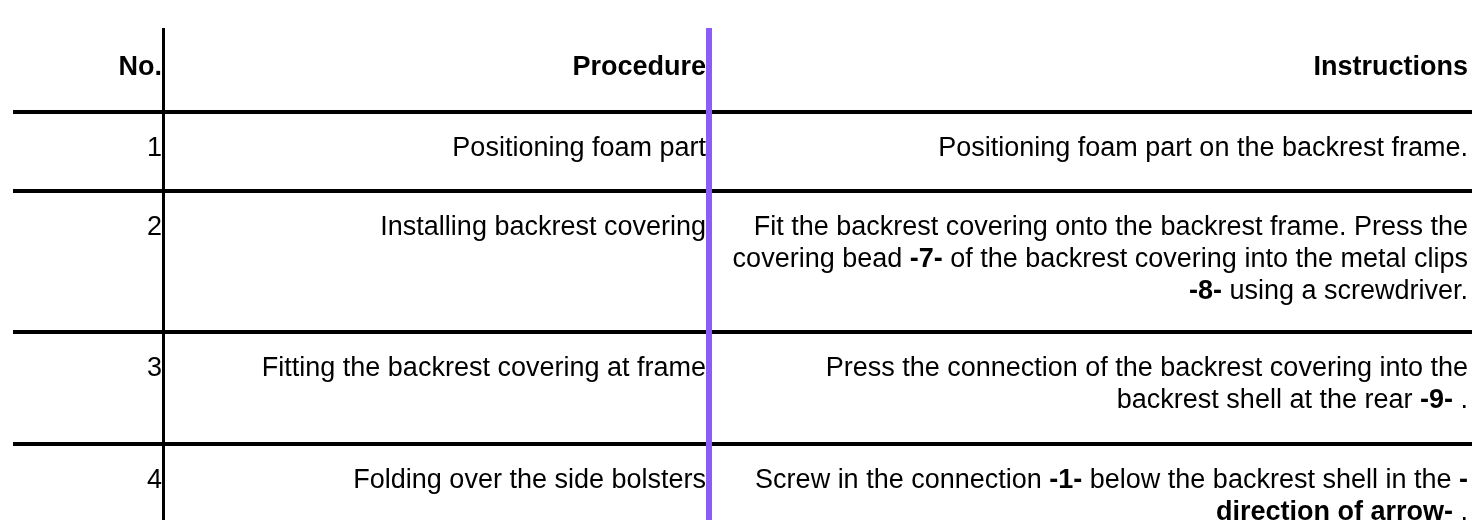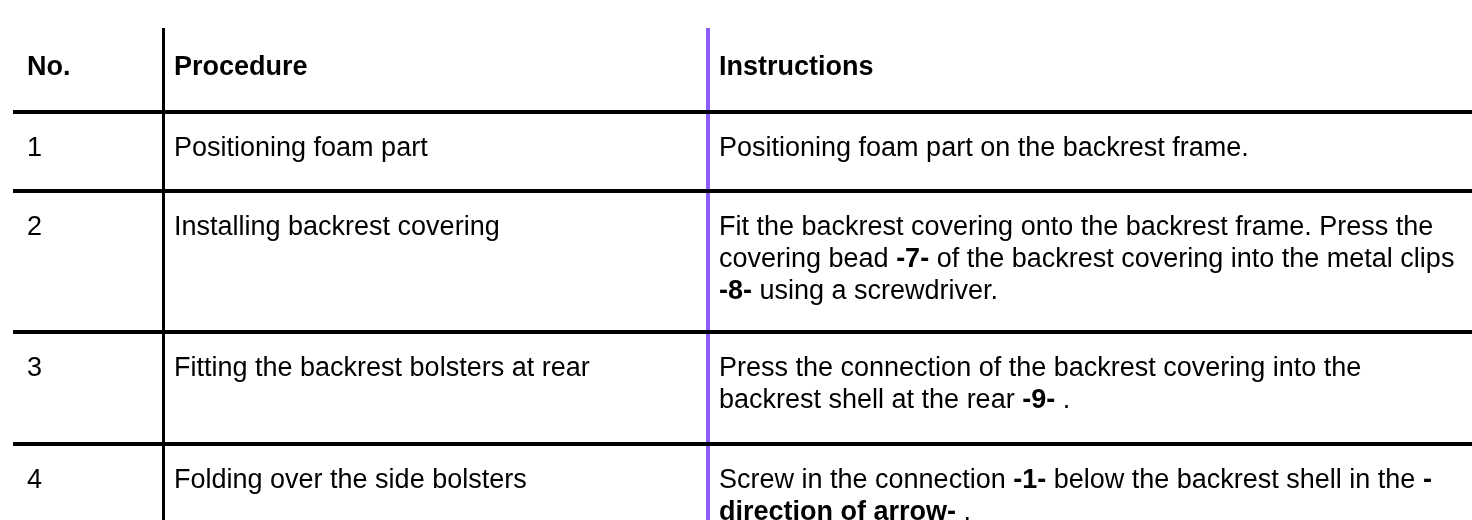--- a/index.html
+++ b/index.html
@@ -17,40 +17,40 @@
   table.proc {
     border-collapse: collapse;
     table-layout: fixed;
     width: 1414px;
     margin: 28px 0 0 13px;
     font-size: 27px;
     line-height: 32px;
   }
   th, td {
     vertical-align: top;
-    text-align: left;
+    text-align: right;
     padding: 0;
     word-wrap: break-word;
   }
   thead th {
     font-weight: bold;
     height: 60px;
     padding-top: 22px;
     border-bottom: 4px solid #000000;
   }
   th.c1 { width: 135px; }
   th.c2 { width: 532px; }
   th.c3 { width: 747px; }
   .c1 {
     padding-left: 14px;
     border-right: 3px solid #000000;
   }
   .c2 {
     padding-left: 9px;
-    border-right: 4px solid #8b5cf6;
+    border-right: 6px solid #8b5cf6;
   }
   .c3 {
     padding-left: 9px;
     padding-right: 30px;
   }
   tbody td {
     padding-top: 17px;
   }
   tbody tr:nth-child(1) td { height: 58px; }
   tbody tr:nth-child(2) td { height: 120px; }
@@ -81,21 +81,21 @@
           <td class="c2">Positioning foam part</td>
           <td class="c3">Positioning foam part on the backrest frame.</td>
         </tr>
         <tr>
           <td class="c1">2</td>
           <td class="c2">Installing backrest covering</td>
           <td class="c3">Fit the backrest covering onto the backrest frame. Press the covering bead <b>-7-</b> of the backrest covering into the metal clips <b>-8-</b> using a screwdriver.</td>
         </tr>
         <tr>
           <td class="c1">3</td>
-          <td class="c2">Fitting the backrest bolsters at rear</td>
+          <td class="c2">Fitting the backrest covering at frame</td>
           <td class="c3">Press the connection of the backrest covering into the backrest shell at the rear <b>-9-</b> .</td>
         </tr>
         <tr>
           <td class="c1">4</td>
           <td class="c2">Folding over the side bolsters</td>
           <td class="c3">Screw in the connection <b>-1-</b> below the backrest shell in the <b>-direction of arrow-</b> .</td>
         </tr>
       </tbody>
   </table>
 </div>

